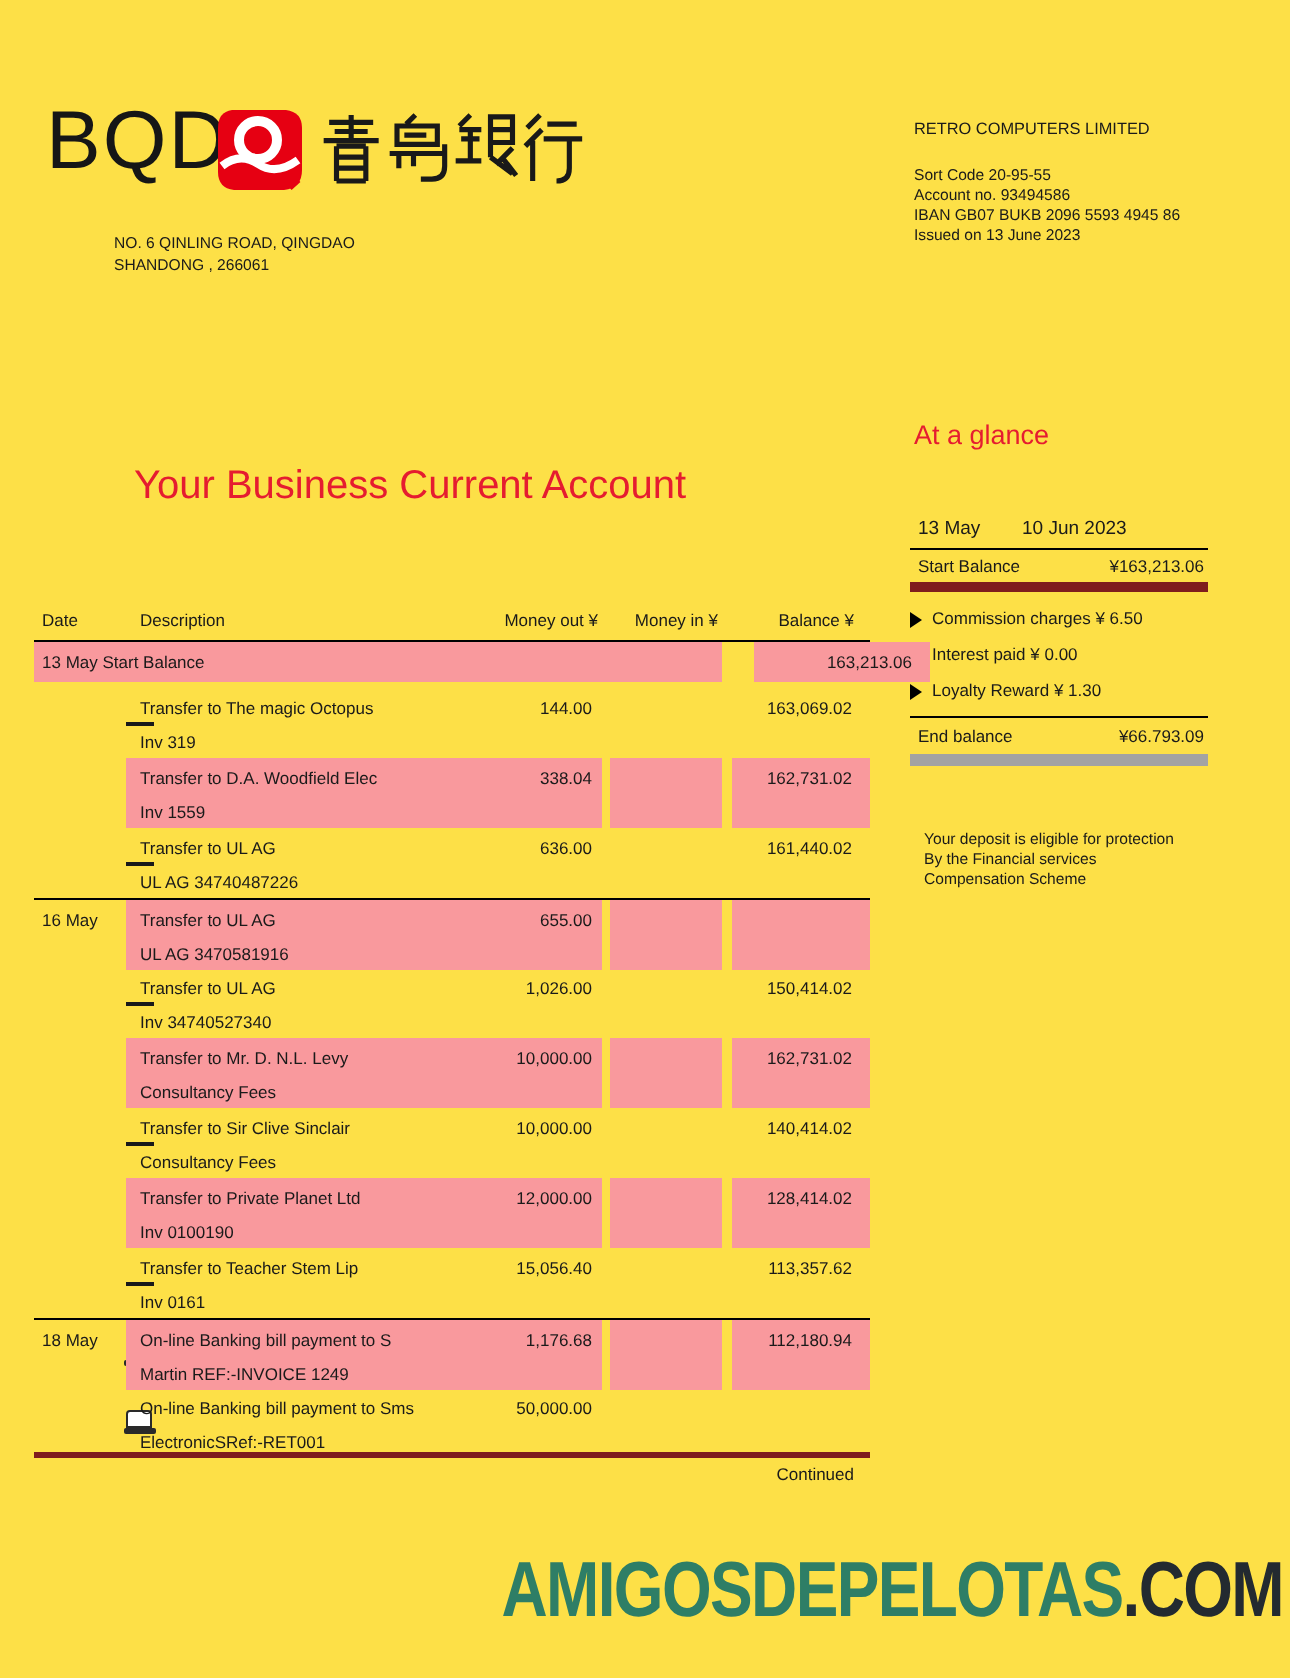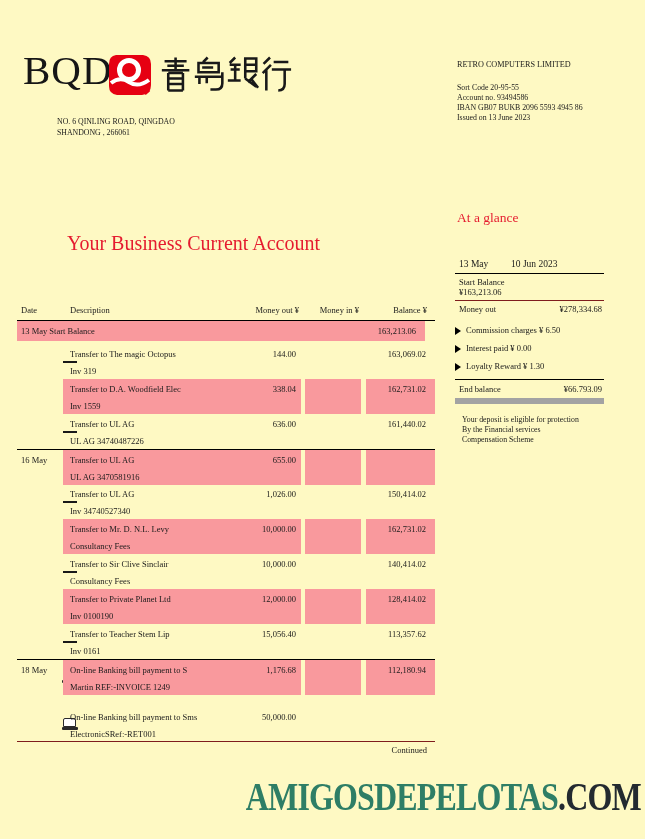--- a/index.html
+++ b/index.html
@@ -1,59 +1,59 @@
 <!DOCTYPE html>
 <html style="--accent-red: #e51c30; --logo-red: #e60012; --row-pink: #f9999d; --wm-green: #2e7e66;"><head>
 <meta charset="utf-8">
 <style>
   * { box-sizing: border-box; margin: 0; padding: 0; }
   html,body { background:#fff; }
   body { font-family: "Liberation Sans", sans-serif; color:#1a1a1a; }
-  .page { position:relative; width:645px; height:839px; background:#fef9c3; overflow:hidden;font-family:Liberation Serif, serif; }
+  .page { position:relative; width:645px; height:839px; background:#fde047; overflow:hidden; }
 
   
   .logo-bqd { position:absolute; left:23px; top:50px; font-size:41px; line-height:40px; color:#161616; letter-spacing:1px; }
   .logo-icon { position:absolute; left:108px; top:53px; width:44px; height:44px; }
   .logo-cn { position:absolute; left:160px; top:56px; width:132px; height:36px; }
   .branch-address { position:absolute; left:57px; top:117px; font-size:7.8px; line-height:10.5px; }
   .right-header { position:absolute; left:457px; top:60px; width:185px; font-size:7.8px; line-height:10px; }
   .right-header .company { font-size:8.2px; margin-bottom:13px; }
 
   
   .main-title { position:absolute; left:20px; top:232px; font-size:20px; color:var(--accent-red,#e51c30);margin-left:47px; }
   .glance-heading { position:absolute; left:457px; top:210px; font-size:13.5px; color:var(--accent-red,#e51c30); }
 
   
   .glance { position:absolute; left:455px; top:257px; width:149px; font-size:8.5px; }
   .g-period { display:flex; padding:2px 2px 4px 4px; border-bottom:1px solid #000; font-size:9.5px; }
   .g-period .p-start { width:52px; }
   .g-kv { display:flex; justify-content:space-between; padding:3px 2px 3px 4px; }
-  .g-kv.u { border-bottom:1px solid #7f1d1d;flex-direction:column; }
+  .g-kv.u { border-bottom:5px solid #7f1d1d; }
   .g-bullet { display:flex; align-items:flex-end; gap:5px; margin:8px 0 8px 0; }
   .tri { width:0; height:0; border-left:6px solid #000; border-top:4px solid transparent; border-bottom:4px solid transparent; flex:0 0 auto; }
   .g-end { border-top:1px solid #000; border-bottom:6px solid #a3a3a3; padding:4px 2px 4px 4px; }
   .glance-note { position:absolute; left:462px; top:415px; font-size:7.8px; line-height:10px; }
 
   
   .statement { position:absolute; left:17px; top:302px; width:418px; font-size:8.5px; }
   .s-header { position:relative; height:19px; border-bottom:1px solid #000; }
   .s-header span { position:absolute; top:3px; }
   .h-date { left:4px; } .h-desc { left:53px; }
   .h-out { right:136px; } .h-in { right:76px;margin-left:45px; } .h-bal { right:8px; }
 
   .start-row { position:relative; height:20px; margin-bottom:3px; }
   .start-row .sb-main { position:absolute; left:0; top:0; width:296px; height:20px; background:var(--row-pink,#f9999d); }
   .start-row .sb-main span { position:absolute; left:4px; top:5px; }
   .start-row .sb-in { position:absolute; left:288px; top:0; width:56px; height:20px; background:var(--row-pink,#f9999d); }
-  .start-row .sb-bal { position:absolute; left:339px; top:0; width:69px; height:20px; background:var(--row-pink,#f9999d); }
+  .start-row .sb-bal { position:absolute; left:360px; top:0; width:88px; height:20px; background:var(--row-pink,#f9999d); }
   .start-row .sb-bal span { position:absolute; right:9px; top:5px; }
 
   .txn-row { position:relative; height:35px; }
   .txn-row.group-start { border-top:1px solid #000; }
-  .txn-row.last { border-bottom:1px solid #7f1d1d;margin-top:13px; }
+  .txn-row.last { border-bottom:3px solid #7f1d1d; }
   .txn-date { position:absolute; left:4px; top:5px; }
   .txn-icon { position:absolute; }
   .icon-dash { left:46px; top:17px; width:14px; height:2px; background:#191919; }
   .icon-laptop { left:46px; top:11px; width:13px; height:9px; border:1.4px solid #2a2a2a; border-radius:2px 2px 0 0; background:#fff; }
   .icon-laptop::after { content:""; position:absolute; left:-2.5px; right:-2.5px; bottom:-3.5px; height:2.5px; background:#2a2a2a; border-radius:1px; }
   .cell { position:absolute; top:0; height:35px; }
   .desc-cell { left:46px; width:238px; }
   .in-cell { left:288px; width:56px; }
   .bal-cell { left:349px; width:69px; }
   .cell.hl { background:var(--row-pink,#f9999d); }
@@ -105,24 +105,20 @@
   <div class="glance-heading">At a glance</div>
   <div class="glance">
     <div class="g-period">
       <span class="p-start">13 May</span>
       <span class="p-end">10 Jun 2023</span>
     </div>
     <div class="g-kv u">
       <span>Start Balance</span>
       <span>¥163,213.06</span>
     </div>
-    <div class="g-kv">
-      <span>Money out</span>
-      <span>¥278,334.68</span>
-    </div>
     <div class="g-bullet">
       <span class="tri"></span>
       <span>Commission charges ¥ 6.50</span>
     </div>
     <div class="g-bullet">
       <span class="tri"></span>
       <span>Interest paid ¥ 0.00</span>
     </div>
     <div class="g-bullet">
       <span class="tri"></span>

